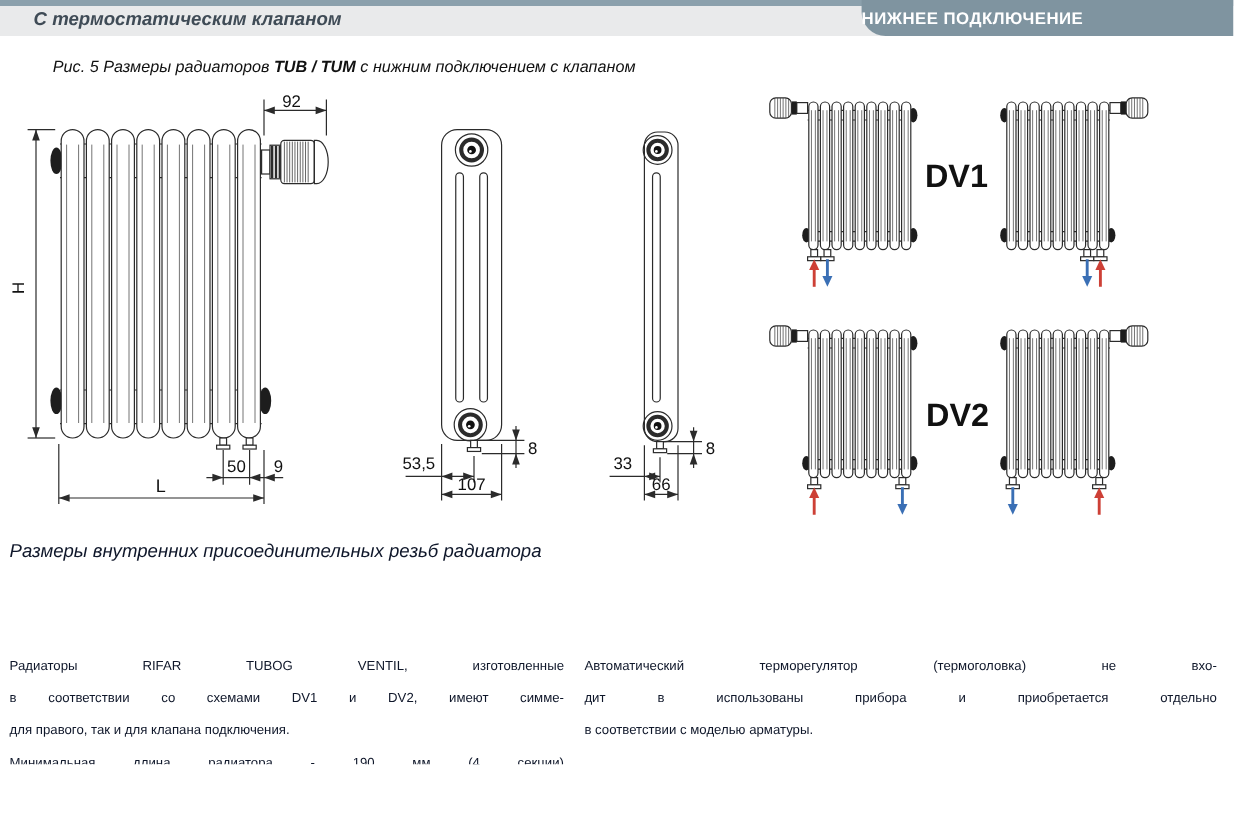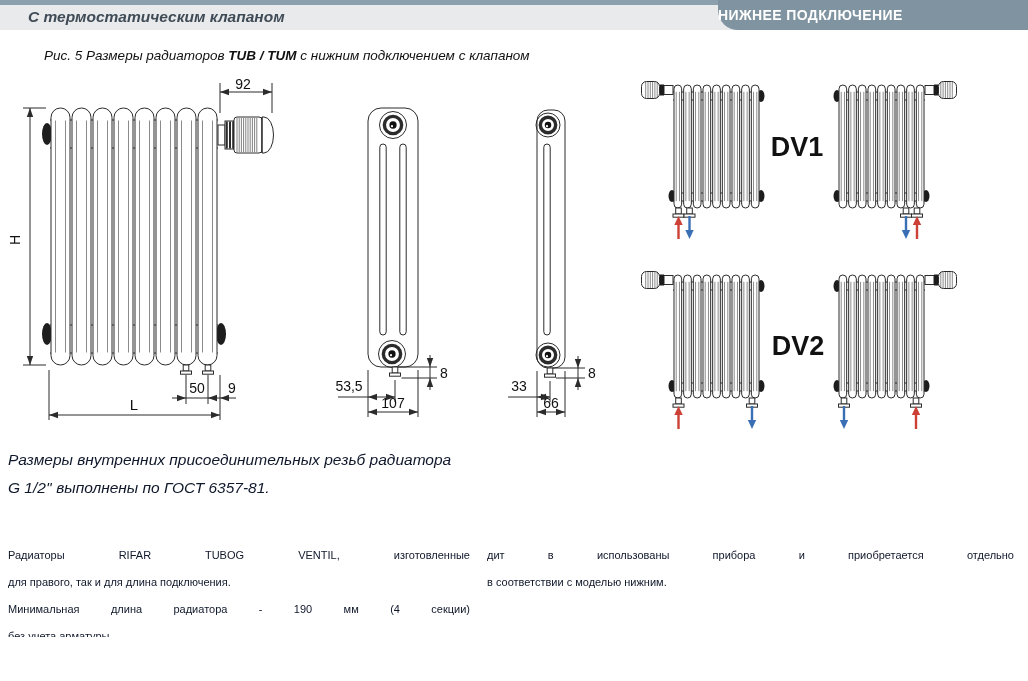--- a/index.html
+++ b/index.html
@@ -385,29 +385,30 @@
     <text class="dim" x="444" y="310" text-anchor="middle">8</text>
     <text class="dim" x="519" y="323" text-anchor="middle">33</text>
     <text class="dim" x="551" y="340" text-anchor="middle">66</text>
     <text class="dim" x="592" y="310" text-anchor="middle">8</text>
     <text class="dv" x="797" y="88" text-anchor="middle">DV1</text>
     <text class="dv" x="798" y="287" text-anchor="middle">DV2</text>
   </svg>
 
   <div class="note">
     <div>Размеры внутренних присоединительных резьб радиатора</div>
-    <div>G 1/2'' выполнены по ГОСТ 6357-81.</div>
   </div>
 
   <div class="cols">
     <div class="colL">
       <div class="j">Радиаторы RIFAR TUBOG VENTIL, изготовленные</div>
-      <div>для правого, так и для длина подключения.</div>
+      <div class="j">в соответствии со схемами DV1 и DV2, имеют симме-</div>
+      <div>для правого, так и для клапана подключения.</div>
       <div class="b j">Минимальная длина радиатора - 190 мм (4 секции)</div>
       <div class="b">без учета арматуры.</div>
     </div>
     <div class="colR">
+      <div class="j">Автоматический терморегулятор (термоголовка) не вхо-</div>
       <div class="j">дит в использованы прибора и приобретается отдельно</div>
-      <div>в соответствии с моделью нижним.</div>
+      <div>в соответствии с моделью арматуры.</div>
     </div>
   </div>
 
 </div>
 
 </body></html>

